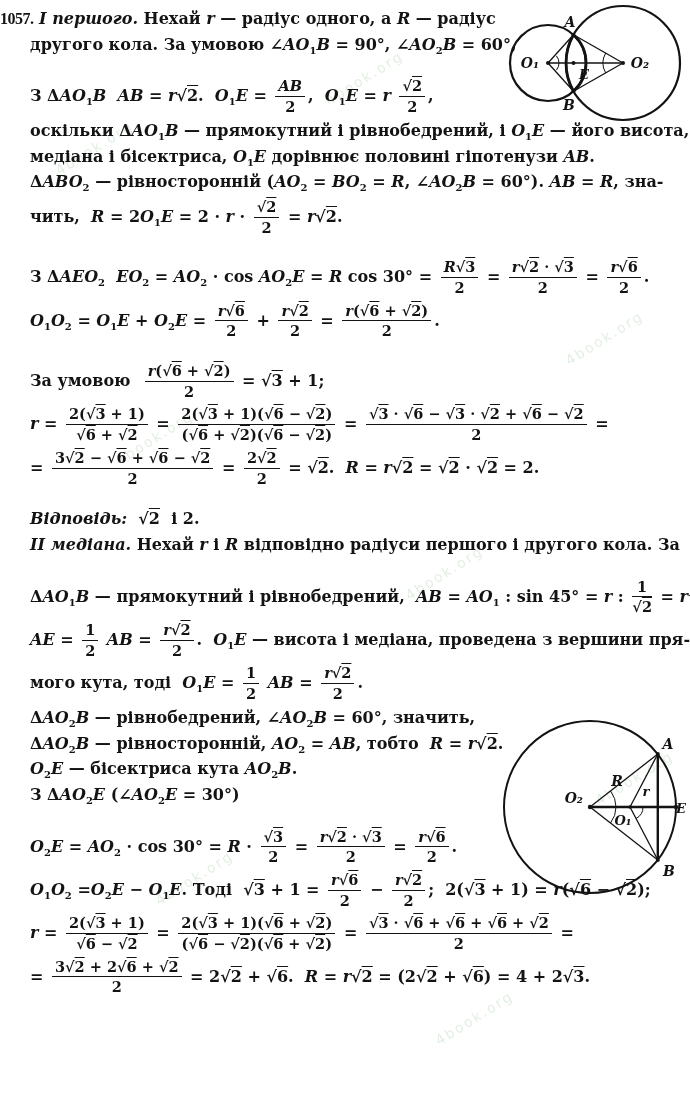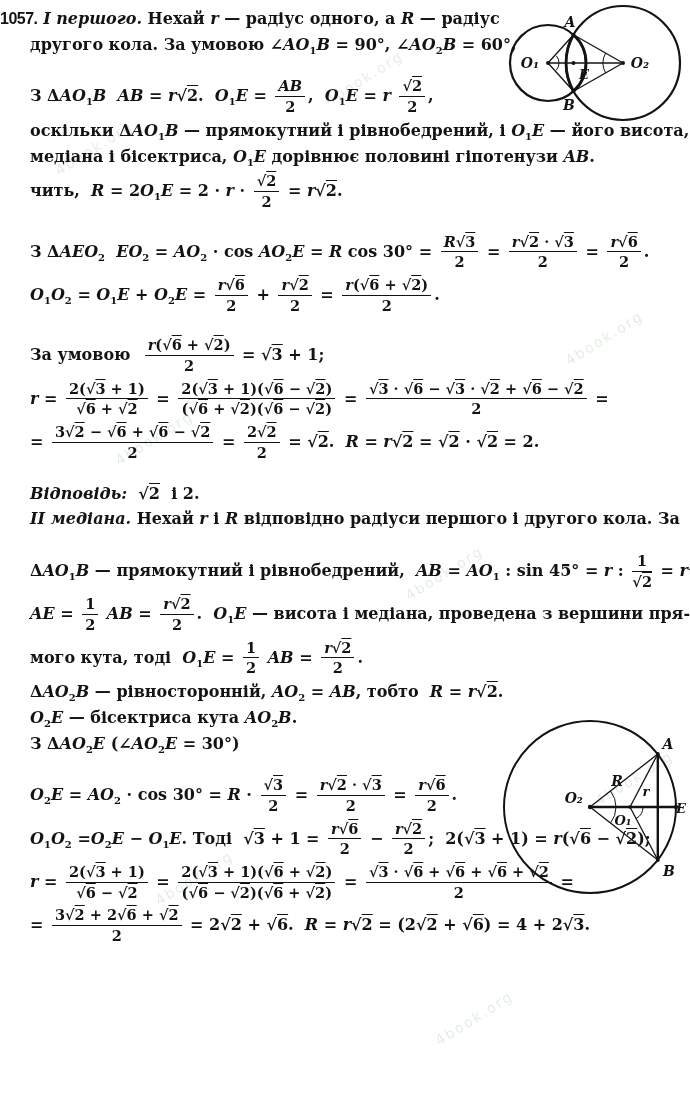--- a/index.html
+++ b/index.html
@@ -18,21 +18,21 @@
     position:relative;
     margin:3px 0;
     font-size:16px;
     line-height:1.42;
     white-space:nowrap;
     z-index:2;
   }
   .line.gap{margin-top:20px;}
   .line i{font-style:italic;}
   .pnum{
-    font-family:Liberation Sans, sans-serif;
+    font-family:Liberation Serif, serif;
     font-weight:800;
     margin-left:-30px;
     letter-spacing:-0.5px;
   }
   sub{font-size:10px;line-height:0;vertical-align:-4px;font-style:normal;}
   .fr{
     display:inline-flex;flex-direction:column;
     vertical-align:middle;text-align:center;
     margin:1px 3px;font-size:14.5px;line-height:1.22;
   }
@@ -125,20 +125,21 @@
       <div class="line">другого кола. За умовою ∠<i>AO</i><sub>1</sub><i>B</i> = 90°, ∠<i>AO</i><sub>2</sub><i>B</i> = 60°,</div>
       <div class="line gap">З Δ<i>AO</i><sub>1</sub><i>B</i>&nbsp; <i>AB</i> = <i>r</i><span class="rt">√<span class="ov">2</span></span>.&nbsp; <i>O</i><sub>1</sub><i>E</i> = <span class="fr">
           <span class="fn"><i>AB</i></span>
           <span class="fd">2</span>
         </span>,&nbsp; <i>O</i><sub>1</sub><i>E</i> = <i>r</i> <span class="fr">
           <span class="fn"><span class="rt">√<span class="ov">2</span></span></span>
           <span class="fd">2</span>
         </span>,</div>
       <div class="line">оскільки Δ<i>AO</i><sub>1</sub><i>B</i> — прямокутний і рівнобедрений, і <i>O</i><sub>1</sub><i>E</i> — його висота,</div>
       <div class="line">медіана і бісектриса, <i>O</i><sub>1</sub><i>E</i> дорівнює половині гіпотенузи <i>AB</i>.</div>
+      <div class="line">Δ<i>ABO</i><sub>2</sub> — рівносторонній (<i>AO</i><sub>2</sub> = <i>BO</i><sub>2</sub> = <i>R</i>, ∠<i>AO</i><sub>2</sub><i>B</i> = 60°). <i>AB</i> = <i>R</i>, зна-</div>
       <div class="line">чить,&nbsp; <i>R</i> = 2<i>O</i><sub>1</sub><i>E</i> = 2 · <i>r</i> · <span class="fr">
           <span class="fn"><span class="rt">√<span class="ov">2</span></span></span>
           <span class="fd">2</span>
         </span> = <i>r</i><span class="rt">√<span class="ov">2</span></span>.</div>
       <div class="line gap">З Δ<i>AEO</i><sub>2</sub>&nbsp; <i>EO</i><sub>2</sub> = <i>AO</i><sub>2</sub> · cos <i>AO</i><sub>2</sub><i>E</i> = <i>R</i> cos 30° = <span class="fr">
           <span class="fn"><i>R</i><span class="rt">√<span class="ov">3</span></span></span>
           <span class="fd">2</span>
         </span> = <span class="fr">
           <span class="fn"><i>r</i><span class="rt">√<span class="ov">2</span></span> · <span class="rt">√<span class="ov">3</span></span></span>
           <span class="fd">2</span>
@@ -190,20 +191,21 @@
           <span class="fn"><i>r</i><span class="rt">√<span class="ov">2</span></span></span>
           <span class="fd">2</span>
         </span>.&nbsp; <i>O</i><sub>1</sub><i>E</i> — висота і медіана, проведена з вершини пря-</div>
       <div class="line">мого кута, тоді&nbsp; <i>O</i><sub>1</sub><i>E</i> = <span class="fr">
           <span class="fn">1</span>
           <span class="fd">2</span>
         </span> <i>AB</i> = <span class="fr">
           <span class="fn"><i>r</i><span class="rt">√<span class="ov">2</span></span></span>
           <span class="fd">2</span>
         </span>.</div>
+      <div class="line">Δ<i>AO</i><sub>2</sub><i>B</i> — рівнобедрений, ∠<i>AO</i><sub>2</sub><i>B</i> = 60°, значить,</div>
       <div class="line">Δ<i>AO</i><sub>2</sub><i>B</i> — рівносторонній, <i>AO</i><sub>2</sub> = <i>AB</i>, тобто&nbsp; <i>R</i> = <i>r</i><span class="rt">√<span class="ov">2</span></span>.</div>
       <div class="line"><i>O</i><sub>2</sub><i>E</i> — бісектриса кута <i>AO</i><sub>2</sub><i>B</i>.</div>
       <div class="line">З Δ<i>AO</i><sub>2</sub><i>E</i> (∠<i>AO</i><sub>2</sub><i>E</i> = 30°)</div>
       <div class="line gap"><i>O</i><sub>2</sub><i>E</i> = <i>AO</i><sub>2</sub> · cos 30° = <i>R</i> · <span class="fr">
           <span class="fn"><span class="rt">√<span class="ov">3</span></span></span>
           <span class="fd">2</span>
         </span> = <span class="fr">
           <span class="fn"><i>r</i><span class="rt">√<span class="ov">2</span></span> · <span class="rt">√<span class="ov">3</span></span></span>
           <span class="fd">2</span>
         </span> = <span class="fr">

